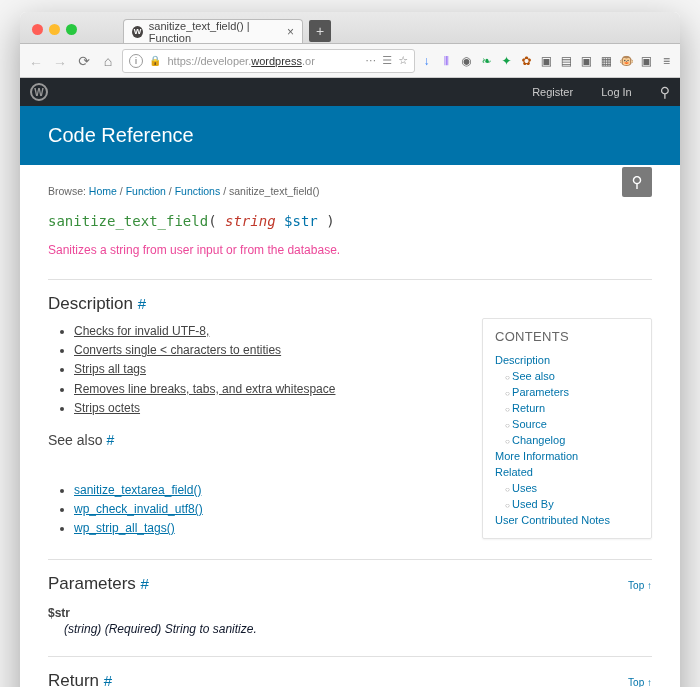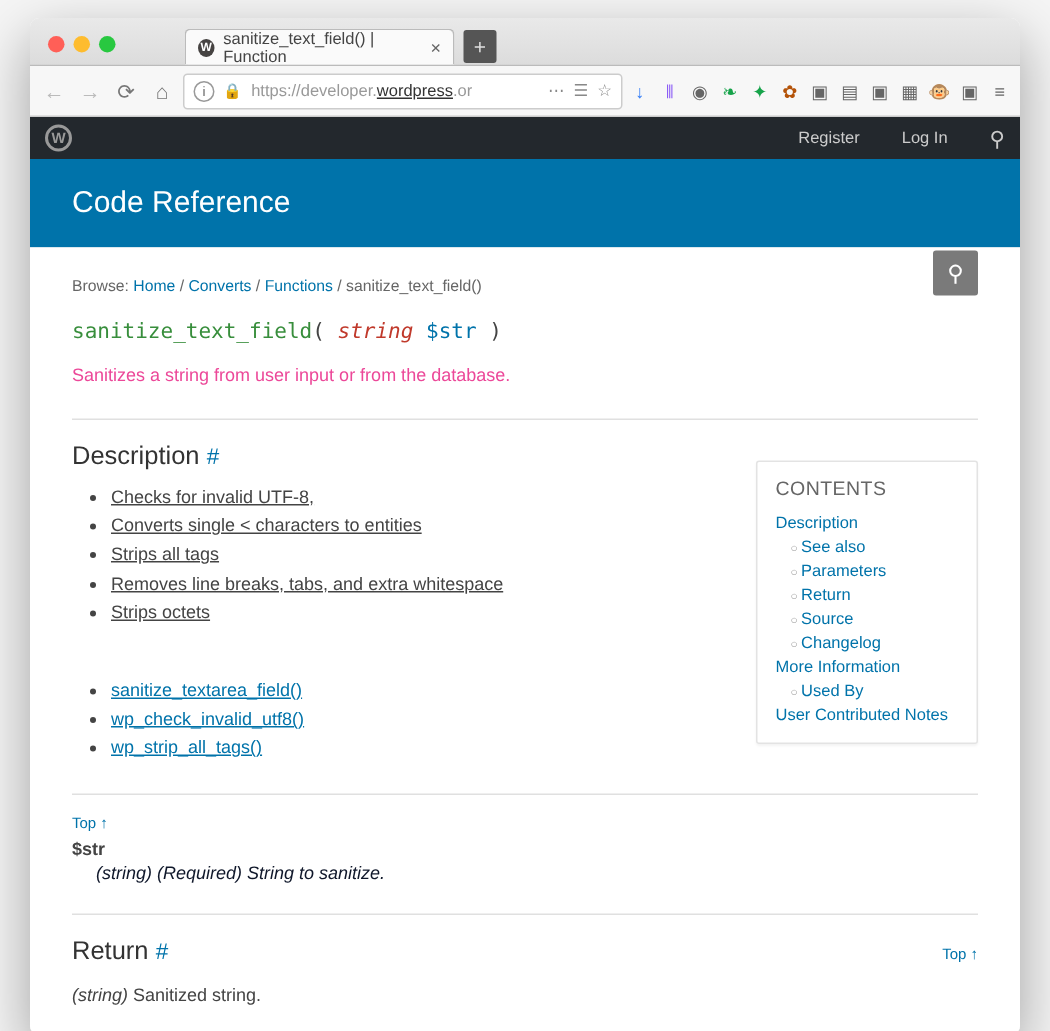--- a/index.html
+++ b/index.html
@@ -75,23 +75,23 @@
   .searchbtn{position:absolute;right:28px;top:2px;width:30px;height:30px;background:#7a7a7a;
     color:#fff;display:flex;align-items:center;justify-content:center;font-size:15px;border-radius:2px;}
   .crumbs{font-size:10.5px;color:#666;margin-top:6px;}
   .crumbs a{color:#0073aa;text-decoration:none;}
   .signature{font-family:Menlo,Consolas,monospace;font-size:14px;margin:16px 0 14px;}
   .sig-fn{color:#388e3c;}
   .sig-type{color:#c0392b;font-style:italic;}
   .sig-var{color:#0073aa;}
   .summary{font-size:12px;color:#ec4899;margin-bottom:22px;}
   hr{border:none;border-top:1px solid #e0e0e0;margin:0 0 14px;}
-  .columns{display:flex;gap:20px;align-items:center;}
+  .columns{display:flex;gap:20px;align-items:flex-end;}
   .main{flex:1;min-width:0;}
-  .aside{width:148px;border:1px solid #e3e3e3;border-radius:2px;padding:10px 12px;
+  .aside{width:170px;border:1px solid #e3e3e3;border-radius:2px;padding:10px 12px;
     box-shadow:0 1px 2px rgba(0,0,0,0.05);font-size:11px;}
   .aside h3{font-size:13px;font-weight:400;color:#666;margin-bottom:8px;letter-spacing:0.3px;}
   .aside a{color:#0073aa;text-decoration:none;display:block;padding:2px 0;}
   .aside .sub{padding-left:10px;}
   .aside .sub a::before{content:"○ ";color:#999;font-size:8px;}
   h2.sect{font-size:17px;font-weight:400;color:#333;margin:0 0 8px;}
   h2.sect .anchor{color:#0073aa;font-size:15px;text-decoration:none;}
   .subsect{font-size:14px;font-weight:400;margin:14px 0 6px;}
   .subsect .anchor{color:#0073aa;}
   ul.bullets{list-style:disc;padding-left:26px;font-size:12px;line-height:1.6;text-decoration:underline;}
@@ -168,21 +168,21 @@
     <span>Code Reference</span>
   </div>
 
   <div class="outer">
     <div class="sheet">
       <div class="searchbtn">⚲</div>
 
       <div class="crumbs">
         <span>Browse:</span>
         <a href="#">Home</a> /
-        <a href="#">Converts</a> /
+        <a href="#">Function</a> /
         <a href="#">Functions</a> /
         <span>sanitize_text_field()</span>
       </div>
 
       <div class="signature">
         <span class="sig-fn">sanitize_text_field</span>( <span class="sig-type">string</span> <span class="sig-var">$str</span> )
       </div>
 
       <div class="summary">Sanitizes a string from user input or from the database.</div>
 
@@ -195,48 +195,58 @@
             <a class="anchor">#</a>
           </h2>
           <ul class="bullets">
             <li>Checks for invalid UTF-8,</li>
             <li>Converts single &lt; characters to entities</li>
             <li>Strips all tags</li>
             <li>Removes line breaks, tabs, and extra whitespace</li>
             <li>Strips octets</li>
           </ul>
 
+          <div class="subsect">
+            <span>See also</span>
+            <a class="anchor">#</a>
+          </div>
           <ul class="links">
             <li><a href="#">sanitize_textarea_field()</a></li>
             <li><a href="#">wp_check_invalid_utf8()</a></li>
             <li><a href="#">wp_strip_all_tags()</a></li>
           </ul>
         </div>
 
         <div class="aside">
           <h3>CONTENTS</h3>
           <a href="#">Description</a>
           <div class="sub">
             <a href="#">See also</a>
             <a href="#">Parameters</a>
             <a href="#">Return</a>
             <a href="#">Source</a>
             <a href="#">Changelog</a>
           </div>
           <a href="#">More Information</a>
+          <a href="#">Related</a>
           <div class="sub">
+            <a href="#">Uses</a>
             <a href="#">Used By</a>
           </div>
           <a href="#">User Contributed Notes</a>
         </div>
       </div>
 
       <hr class="thin">
 
       <div class="sect-row">
+        <h2 class="sect">
+          <span>Parameters</span>
+          <a class="anchor">#</a>
+        </h2>
         <a href="#" class="top-link">Top ↑</a>
       </div>
       <div class="param">
         <strong>$str</strong>
         <span class="meta"><span>(string) (Required)</span><span> String to sanitize.</span></span>
       </div>
 
       <hr class="thin">
 
       <div class="sect-row">

